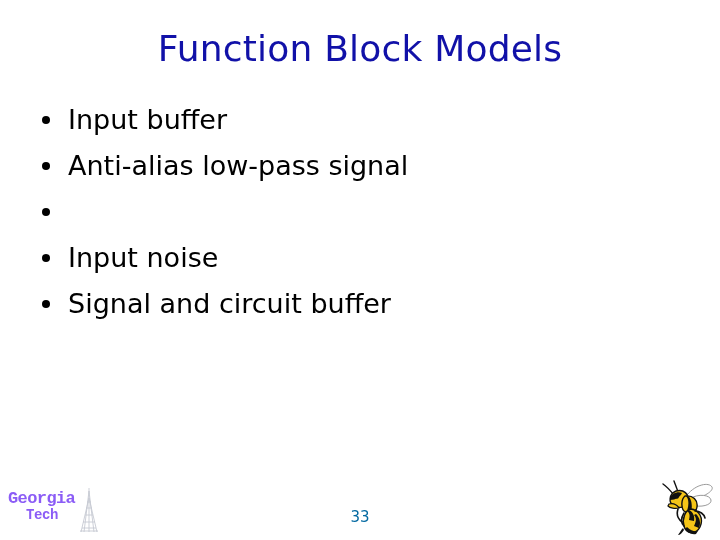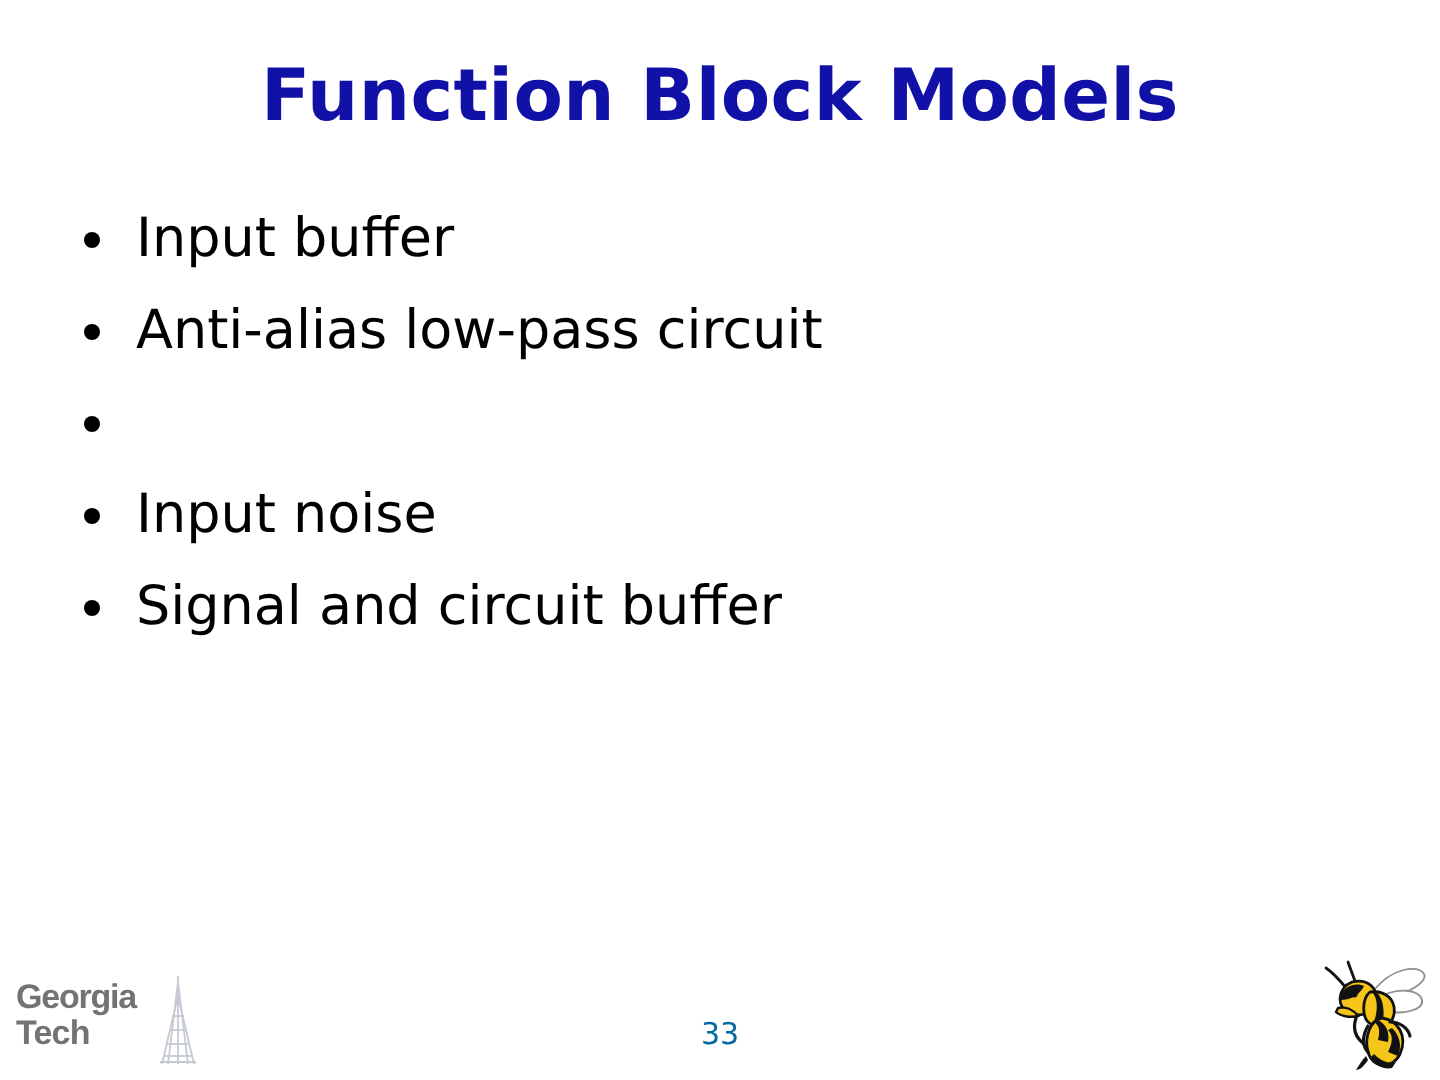--- a/index.html
+++ b/index.html
@@ -18,21 +18,21 @@
 
   
   #slide-title {
     position: absolute;
     left: 0;
     top: 28px;
     width: 720px;
     text-align: center;
     font-family: "DejaVu Sans", "Liberation Sans", sans-serif;
     font-size: 36px;
-    font-weight: bold;
+    font-weight: normal;
     color: #1111a8;
     letter-spacing: 0.2px;
     line-height: 42px;
     white-space: nowrap;
   }
 
   
   #bullet-list {
     position: absolute;
     left: 40px;
@@ -84,35 +84,35 @@
     top: 488px;
     width: 96px;
     height: 44px;
   }
   #gt-logo .gt-wordmark {
     position: absolute;
     left: 0;
     top: 2px;
     width: 68px;
     text-align: left;
-    font-family: Liberation Sans, sans-serif;
+    font-family: Liberation Mono, monospace;
     font-weight: bold;
-    color: #737373;
+    color: #8b5cf6;
     line-height: 1;
   }
   #gt-logo .gt-word-georgia {
     display: block;
     font-size: 17px;
     letter-spacing: -0.6px;
   }
   #gt-logo .gt-word-tech {
     display: block;
-    font-size: 17px;
+    font-size: 14px;
     letter-spacing: -0.4px;
-    text-align: left;
+    text-align: center;
     margin-top: 1px;
   }
   #gt-logo .gt-tower {
     position: absolute;
     left: 68px;
     top: 0px;
     width: 26px;
     height: 44px;
   }
 
@@ -132,21 +132,21 @@
 
   <div id="slide-title">Function Block Models</div>
 
   <ul id="bullet-list">
     <li>
       <span class="bullet-dot"></span>
       <span class="bullet-text">Input buffer</span>
     </li>
     <li>
       <span class="bullet-dot"></span>
-      <span class="bullet-text">Anti-alias low-pass circuit</span>
+      <span class="bullet-text">Anti-alias low-pass signal</span>
     </li>
     <li>
       <span class="bullet-dot"></span>
     </li>
     <li>
       <span class="bullet-dot"></span>
       <span class="bullet-text">Input noise</span>
     </li>
     <li>
       <span class="bullet-dot"></span>

